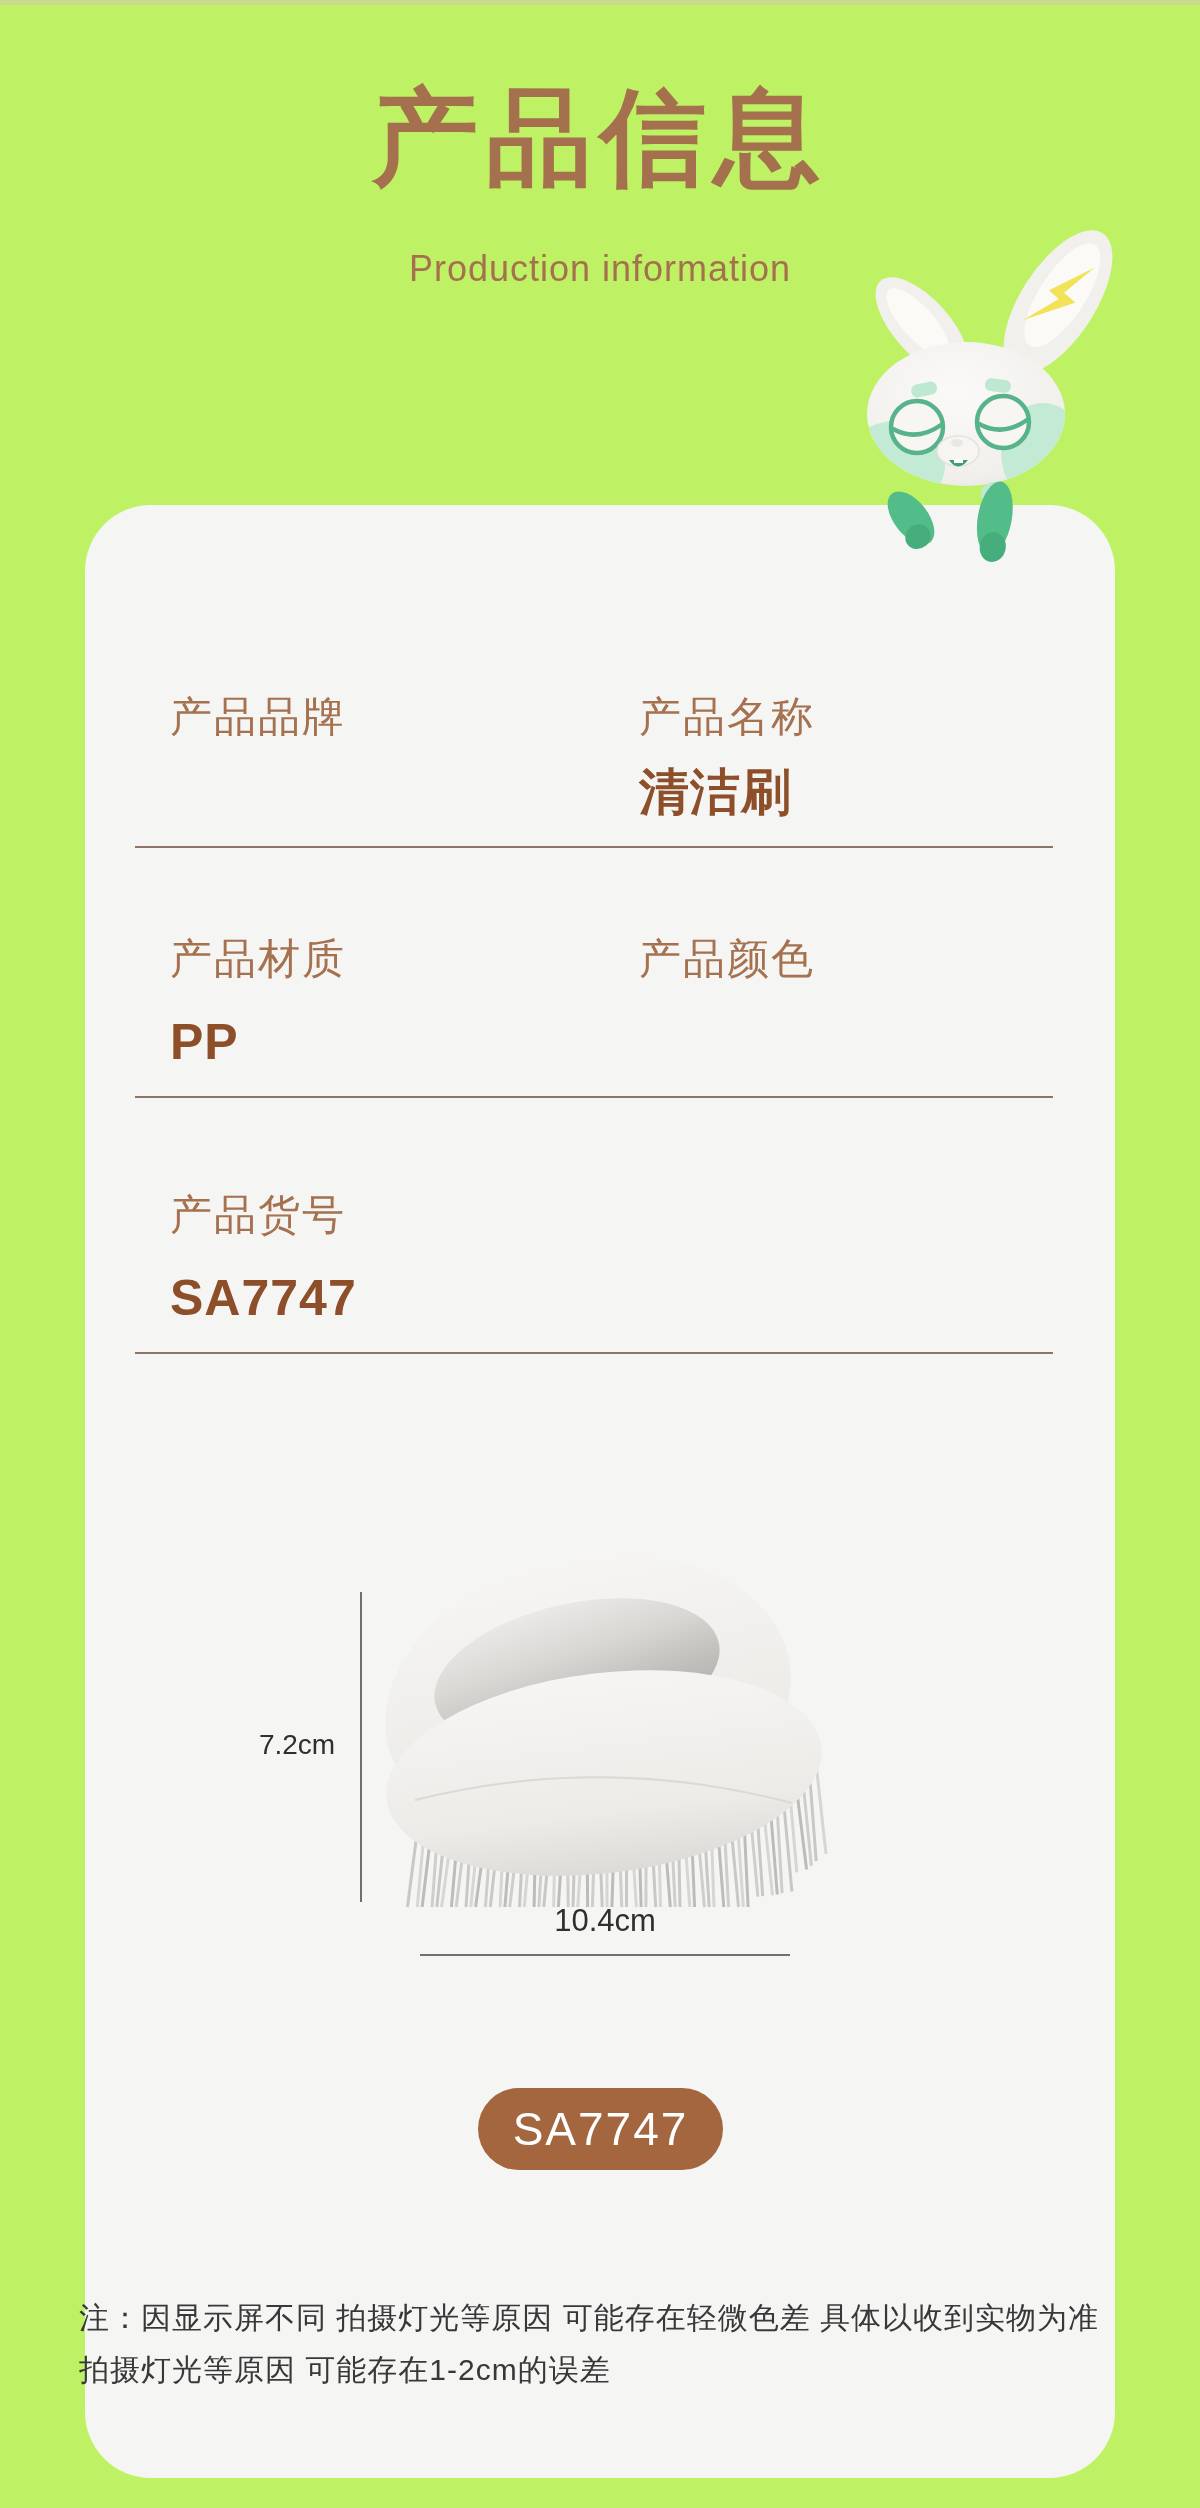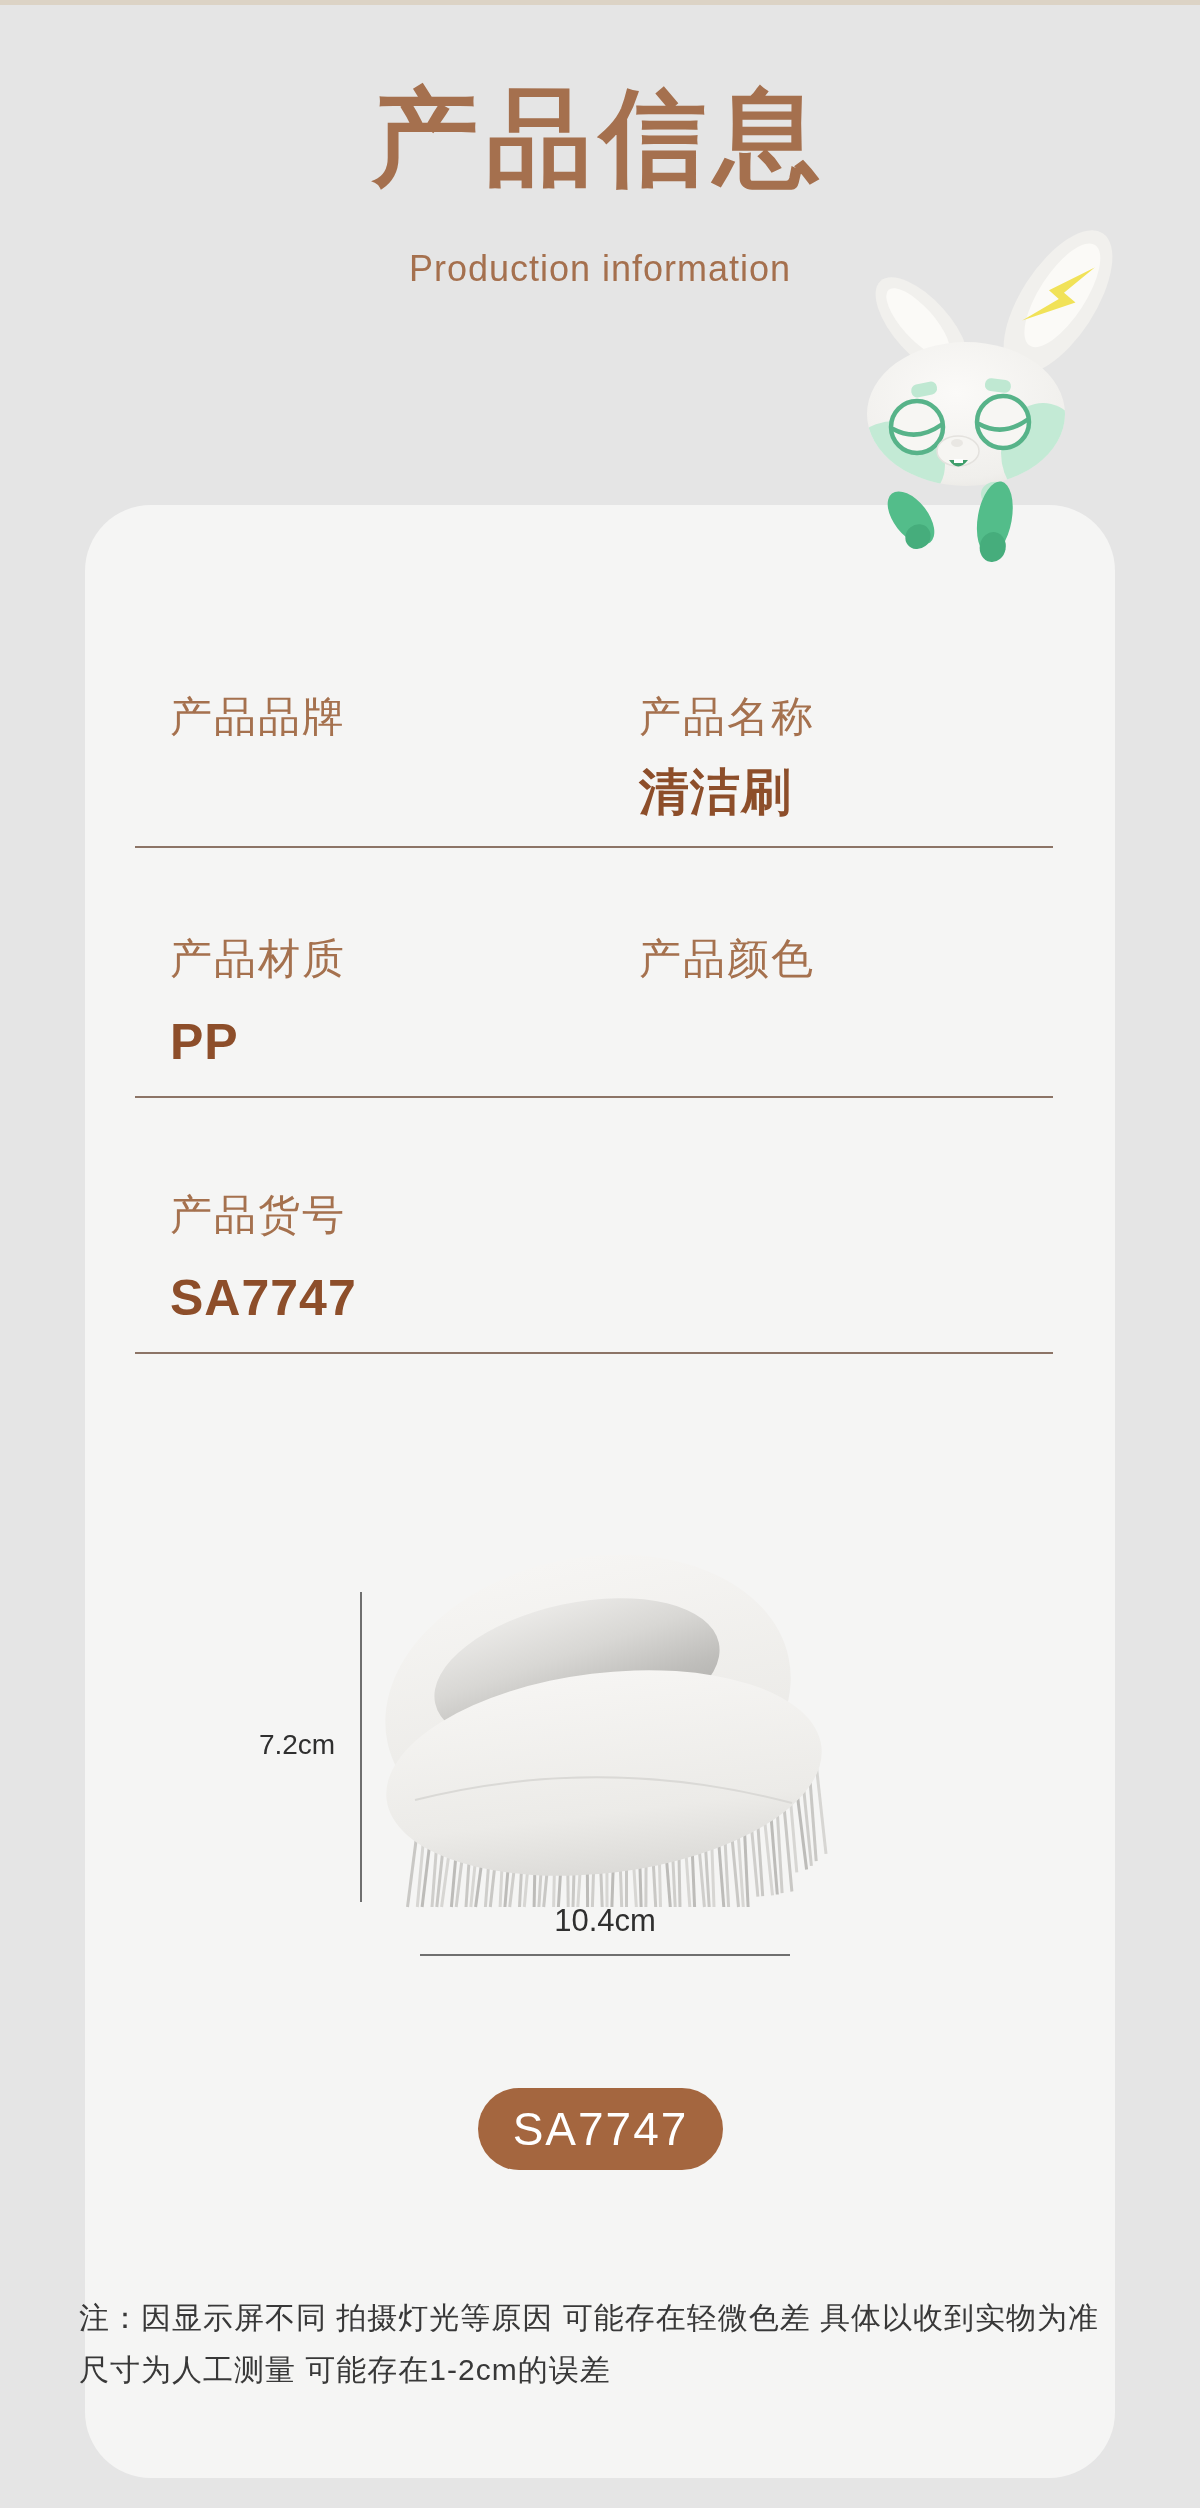--- a/index.html
+++ b/index.html
@@ -1,16 +1,16 @@
 <!DOCTYPE html>
 <html><head>
 <meta charset="utf-8">
 <style>
   html,body{margin:0;padding:0;background:#ffffff;}
-  .page{position:relative;width:1200px;height:2508px;background:#e5e5e5;overflow:hidden;
+  .page{position:relative;width:1200px;height:2508px;background:#bef264;overflow:hidden;
         font-family:"Liberation Sans","DejaVu Sans",sans-serif;}
   .top-strip{position:absolute;left:0;top:0;width:1200px;height:5px;background:rgba(214,196,172,.55);}
   .title{position:absolute;left:0;top:84px;width:1200px;text-align:center;
          font-size:106px;font-weight:700;letter-spacing:8px;color:#a5704e;line-height:1;}
   .subtitle{position:absolute;left:0;top:251px;width:1200px;text-align:center;
             font-size:36px;font-weight:400;letter-spacing:1px;color:#a5704e;line-height:1;}
   .card{position:absolute;left:85px;top:505px;width:1030px;height:1973px;
         background:#f5f5f4;border-radius:66px;}
   .field-label{position:absolute;font-size:42px;letter-spacing:2px;color:#a5714e;line-height:1;white-space:nowrap;}
   .field-value{position:absolute;font-size:50px;font-weight:700;letter-spacing:1px;color:#8d4e2a;line-height:1;white-space:nowrap;}
@@ -199,16 +199,16 @@
 
   <div class="dim-line-v"></div>
   <div class="dim-label dim-h-label">7.2cm</div>
   <div class="dim-line-h"></div>
   <div class="dim-label dim-w-label">10.4cm</div>
 
   <div class="badge">SA7747</div>
 
   <div class="note">
     <div>注：因显示屏不同 拍摄灯光等原因 可能存在轻微色差 具体以收到实物为准</div>
-    <div>尺寸为人工测量 可能存在1-2cm的误差</div>
+    <div>拍摄灯光等原因 可能存在1-2cm的误差</div>
   </div>
 
 </div>
 
 </body></html>

